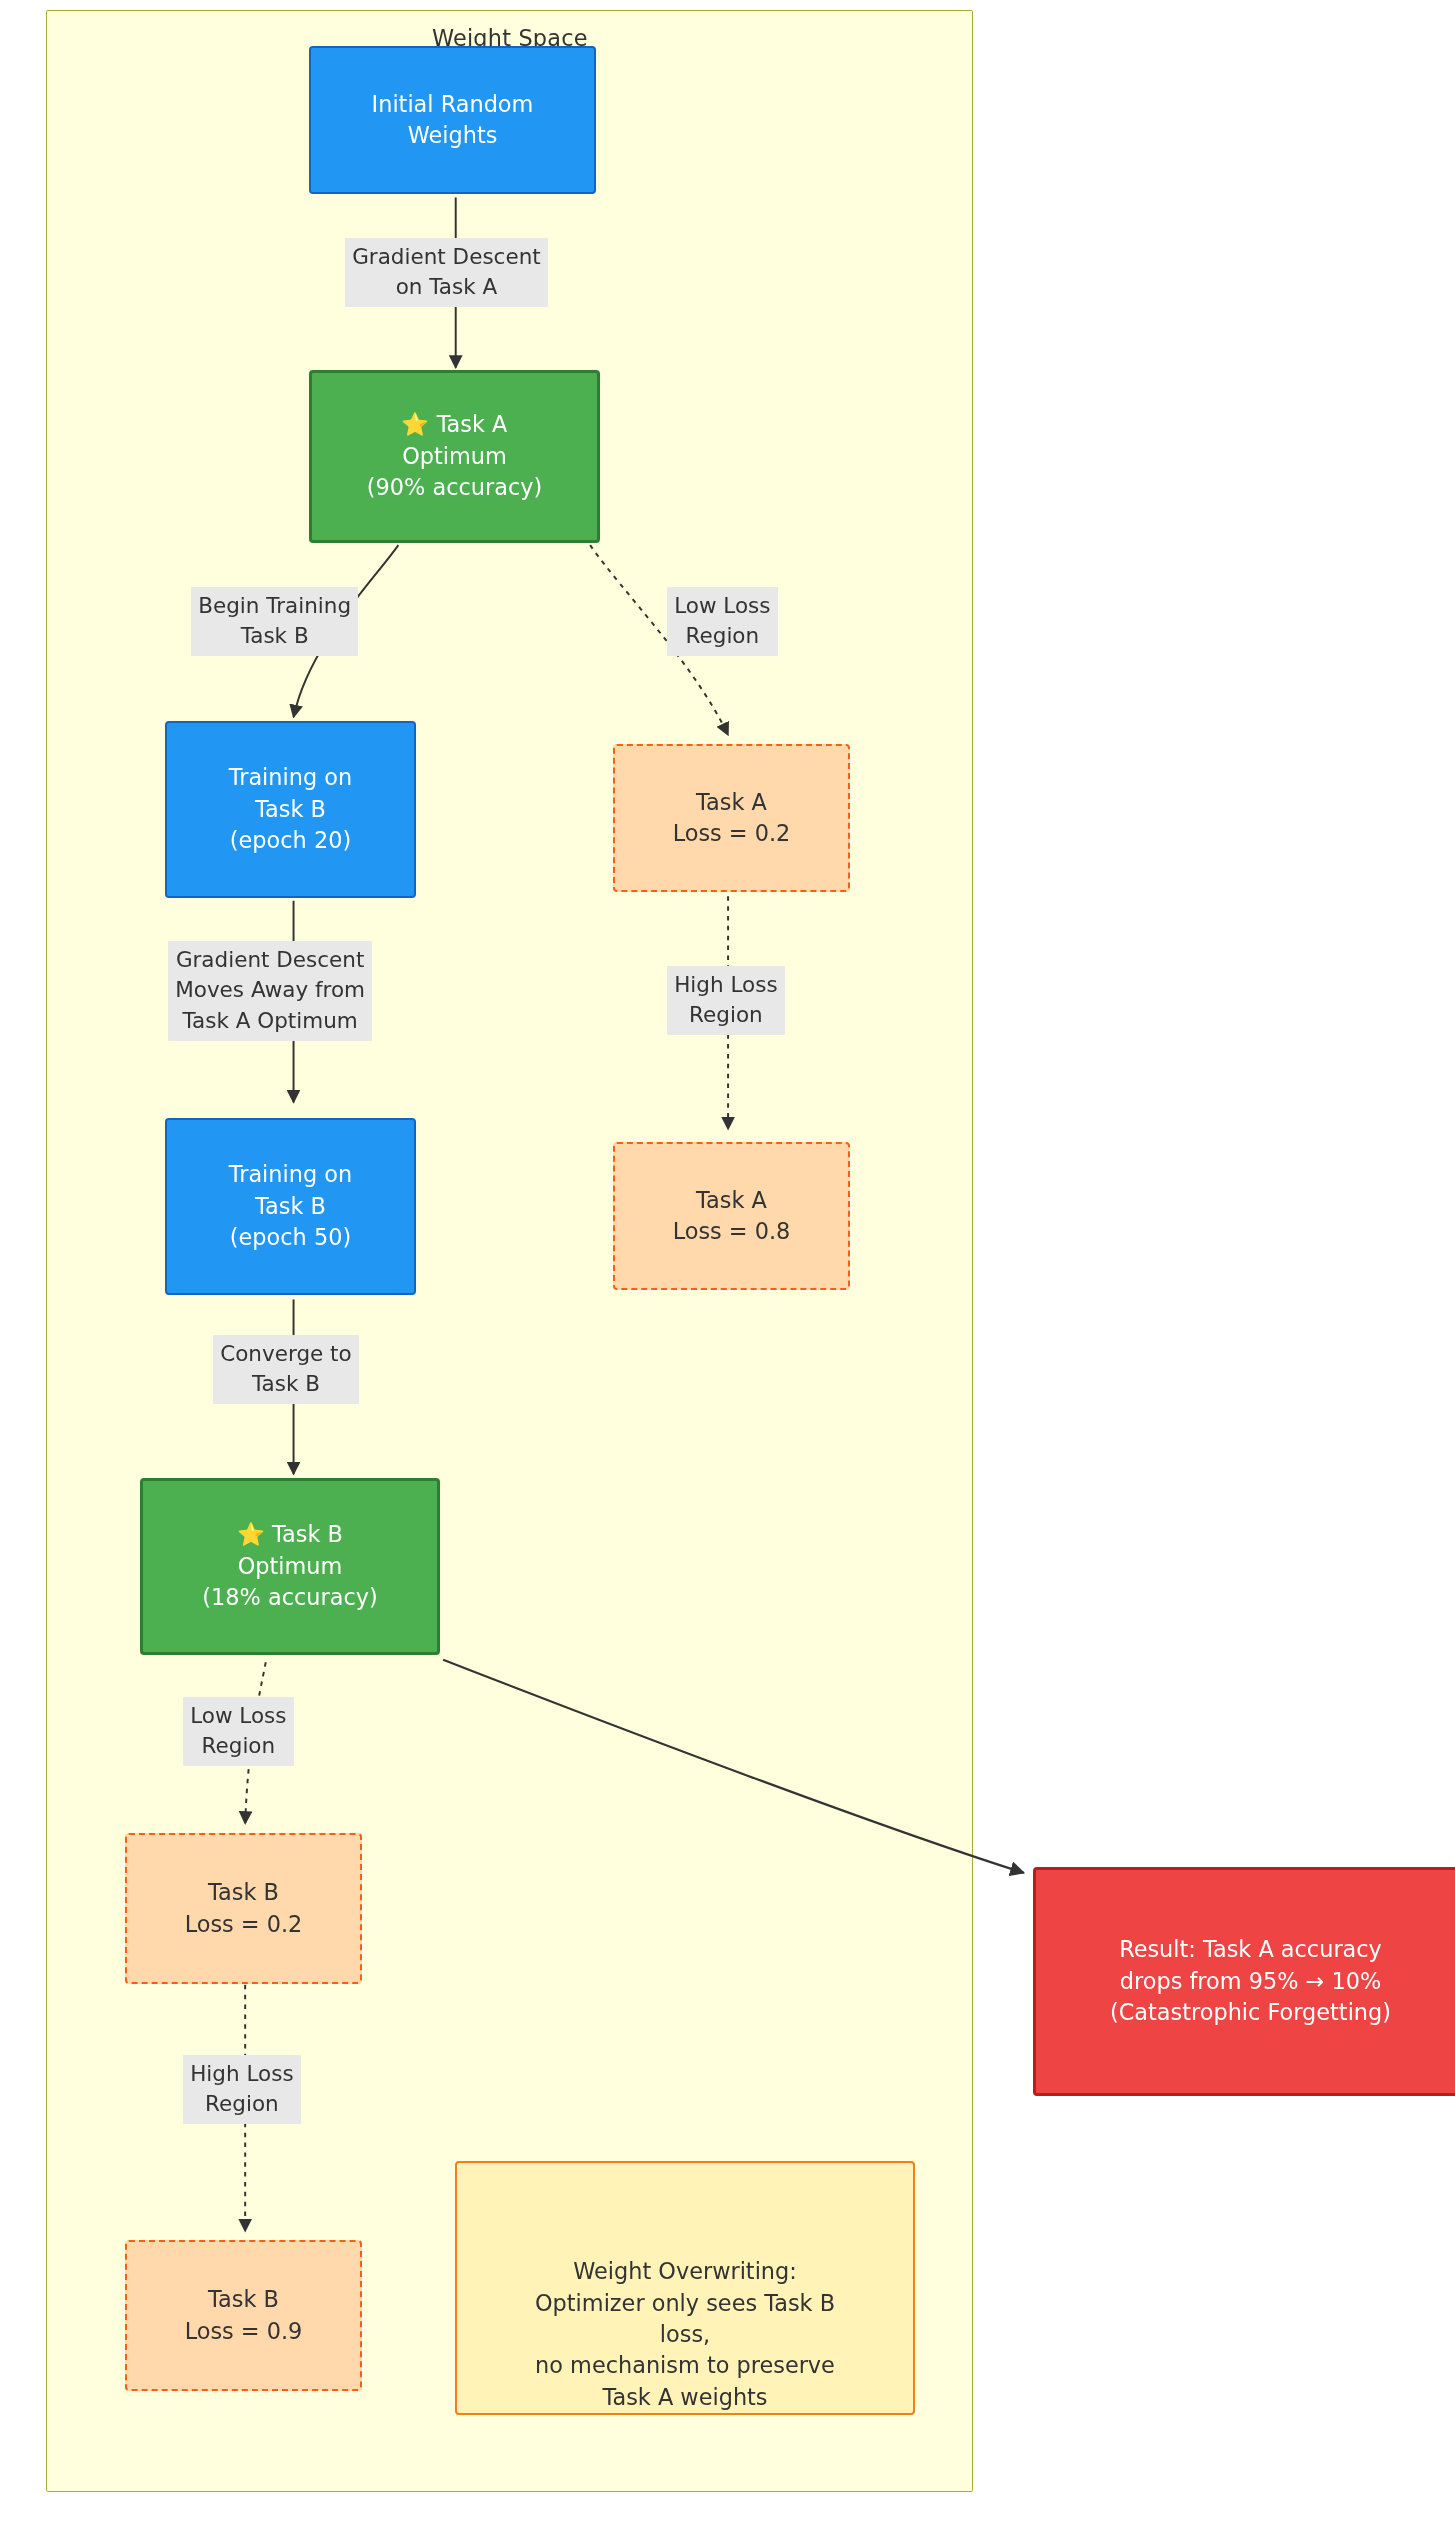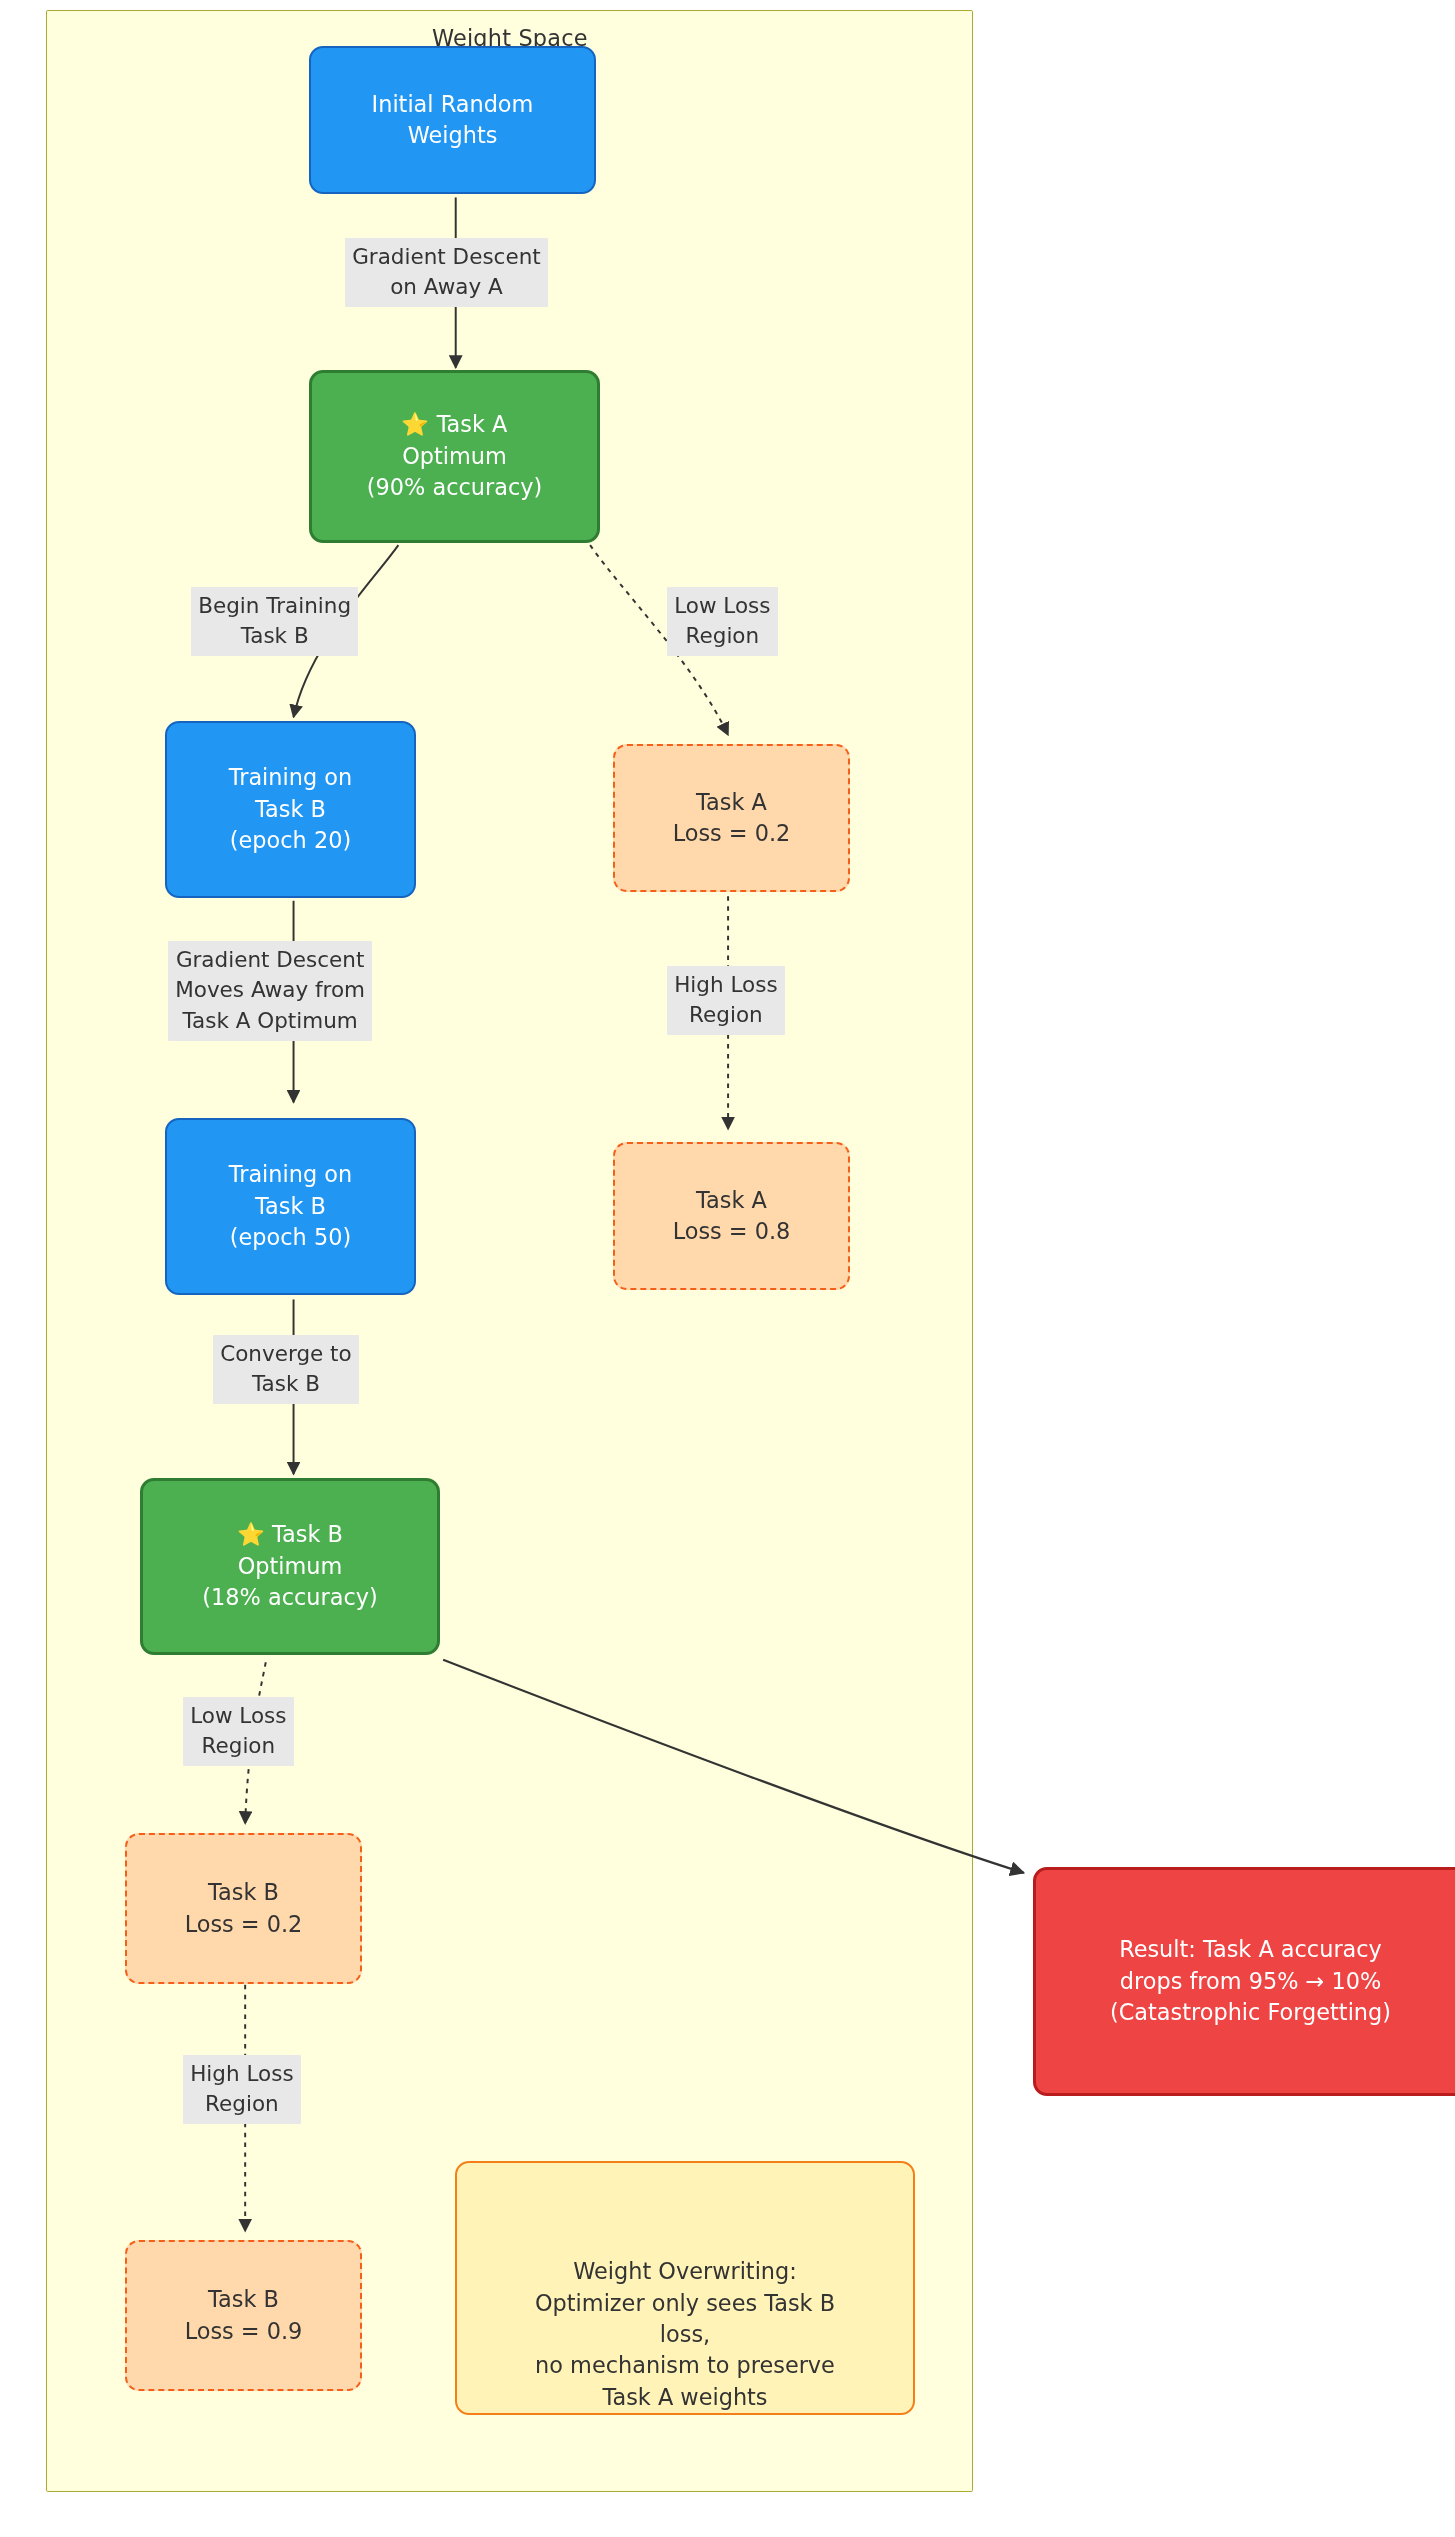--- a/index.html
+++ b/index.html
@@ -49,21 +49,21 @@
   }
   
   .node {
     position: absolute;
     box-sizing: border-box;
     display: flex;
     flex-direction: column;
     align-items: center;
     justify-content: center;
     text-align: center;
-    border-radius: 14px;
+    border-radius: 4px;
     line-height: 1.40;
     font-size: 22.4px;
   }
   .node .line { display: block; white-space: nowrap; }
   .node-blue {
     background: #2196f3;
     border: 2.7px solid #1565c0;
     color: #ffffff;
   }
   .node-green {
@@ -195,21 +195,21 @@
   <div class="node node-note" style="left:415px; top:2161px; width:460px; height:254px;">
     <span class="line">Weight Overwriting:</span>
     <span class="line">Optimizer only sees Task B</span>
     <span class="line">loss,</span>
     <span class="line">no mechanism to preserve</span>
     <span class="line">Task A weights</span>
   </div>
 
   <div class="edge-label" style="left:305px; top:238px;">
     <div>Gradient Descent</div>
-    <div>on Away A</div>
+    <div>on Task A</div>
   </div>
 
   <div class="edge-label" style="left:151px; top:587px;">
     <div>Begin Training</div>
     <div>Task B</div>
   </div>
 
   <div class="edge-label" style="left:627px; top:587px;">
     <div>Low Loss</div>
     <div>Region</div>

